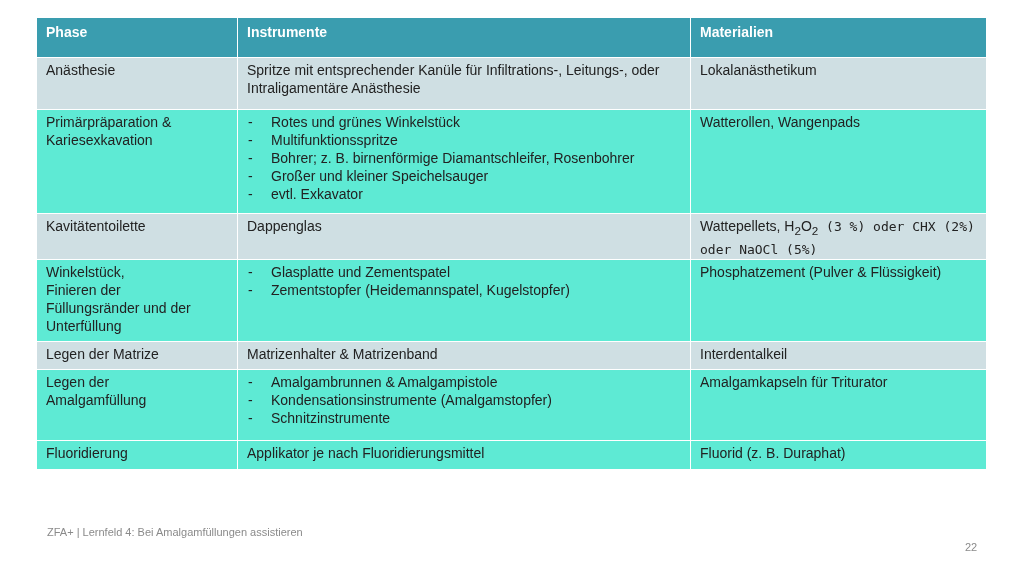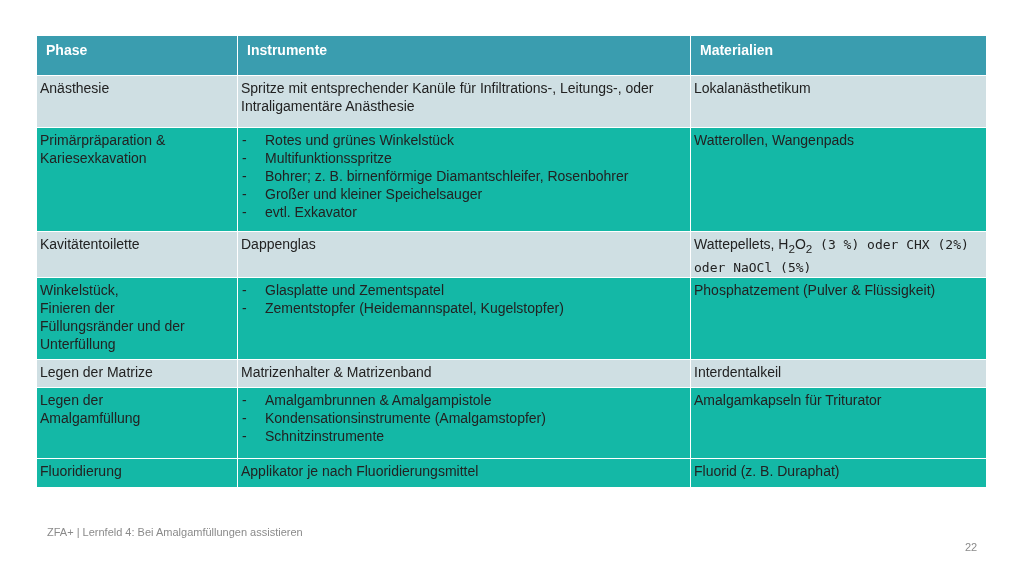--- a/index.html
+++ b/index.html
@@ -2,40 +2,40 @@
 <html><head>
 <meta charset="utf-8">
 <style>
   html, body { margin: 0; padding: 0; }
   body {
     width: 1024px; height: 576px; background: #ffffff;
     font-family: "Liberation Sans", sans-serif; position: relative; overflow: hidden;
     color: #222;
   }
   table.phases {
-    position: absolute; left: 37px; top: 36px; width: 949px;
+    position: absolute; left: 37px; top: 18px; width: 949px;
     border-collapse: separate; border-spacing: 0;
     font-size: 14px; line-height: 18px; table-layout: fixed;
   }
   table.phases col.c1 { width: 201px; }
   table.phases col.c2 { width: 453px; }
   table.phases col.c3 { width: 295px; }
   thead th {
     background: #3a9daf; color: #ffffff; text-align: left; font-weight: bold;
     height: 40px; vertical-align: top; padding: 5px 9px 0 9px; box-sizing: border-box;
     border-right: 1px solid #ffffff; border-bottom: 1px solid #ffffff;
   }
   thead th:last-child { border-right: none; }
   tbody td {
-    vertical-align: top; padding: 3px 9px 0 3px; box-sizing: border-box;
+    vertical-align: top; padding: 3px 9px 0 9px; box-sizing: border-box;
     border-right: 1px solid #ffffff; border-bottom: 1px solid #ffffff;
   }
   tbody td:last-child { border-right: none; }
   tr.dark td { background: #cfdfe3; }
-  tr.light td { background: #14b8a6; }
+  tr.light td { background: #5eead4; }
   ul.dash { margin: 0; padding: 0; list-style: none; }
   ul.dash li { position: relative; padding-left: 24px; }
   ul.dash li::before { content: "-"; position: absolute; left: 1px; }
   .mono { font-family: "DejaVu Sans Mono", monospace; font-size: 13px; }
   .footer-left {
     position: absolute; left: 47px; top: 526px; font-size: 11px; color: #8a8a8a;
   }
   .footer-right {
     position: absolute; left: 965px; top: 541px; font-size: 11px; color: #8a8a8a; text-align: center;
   }

